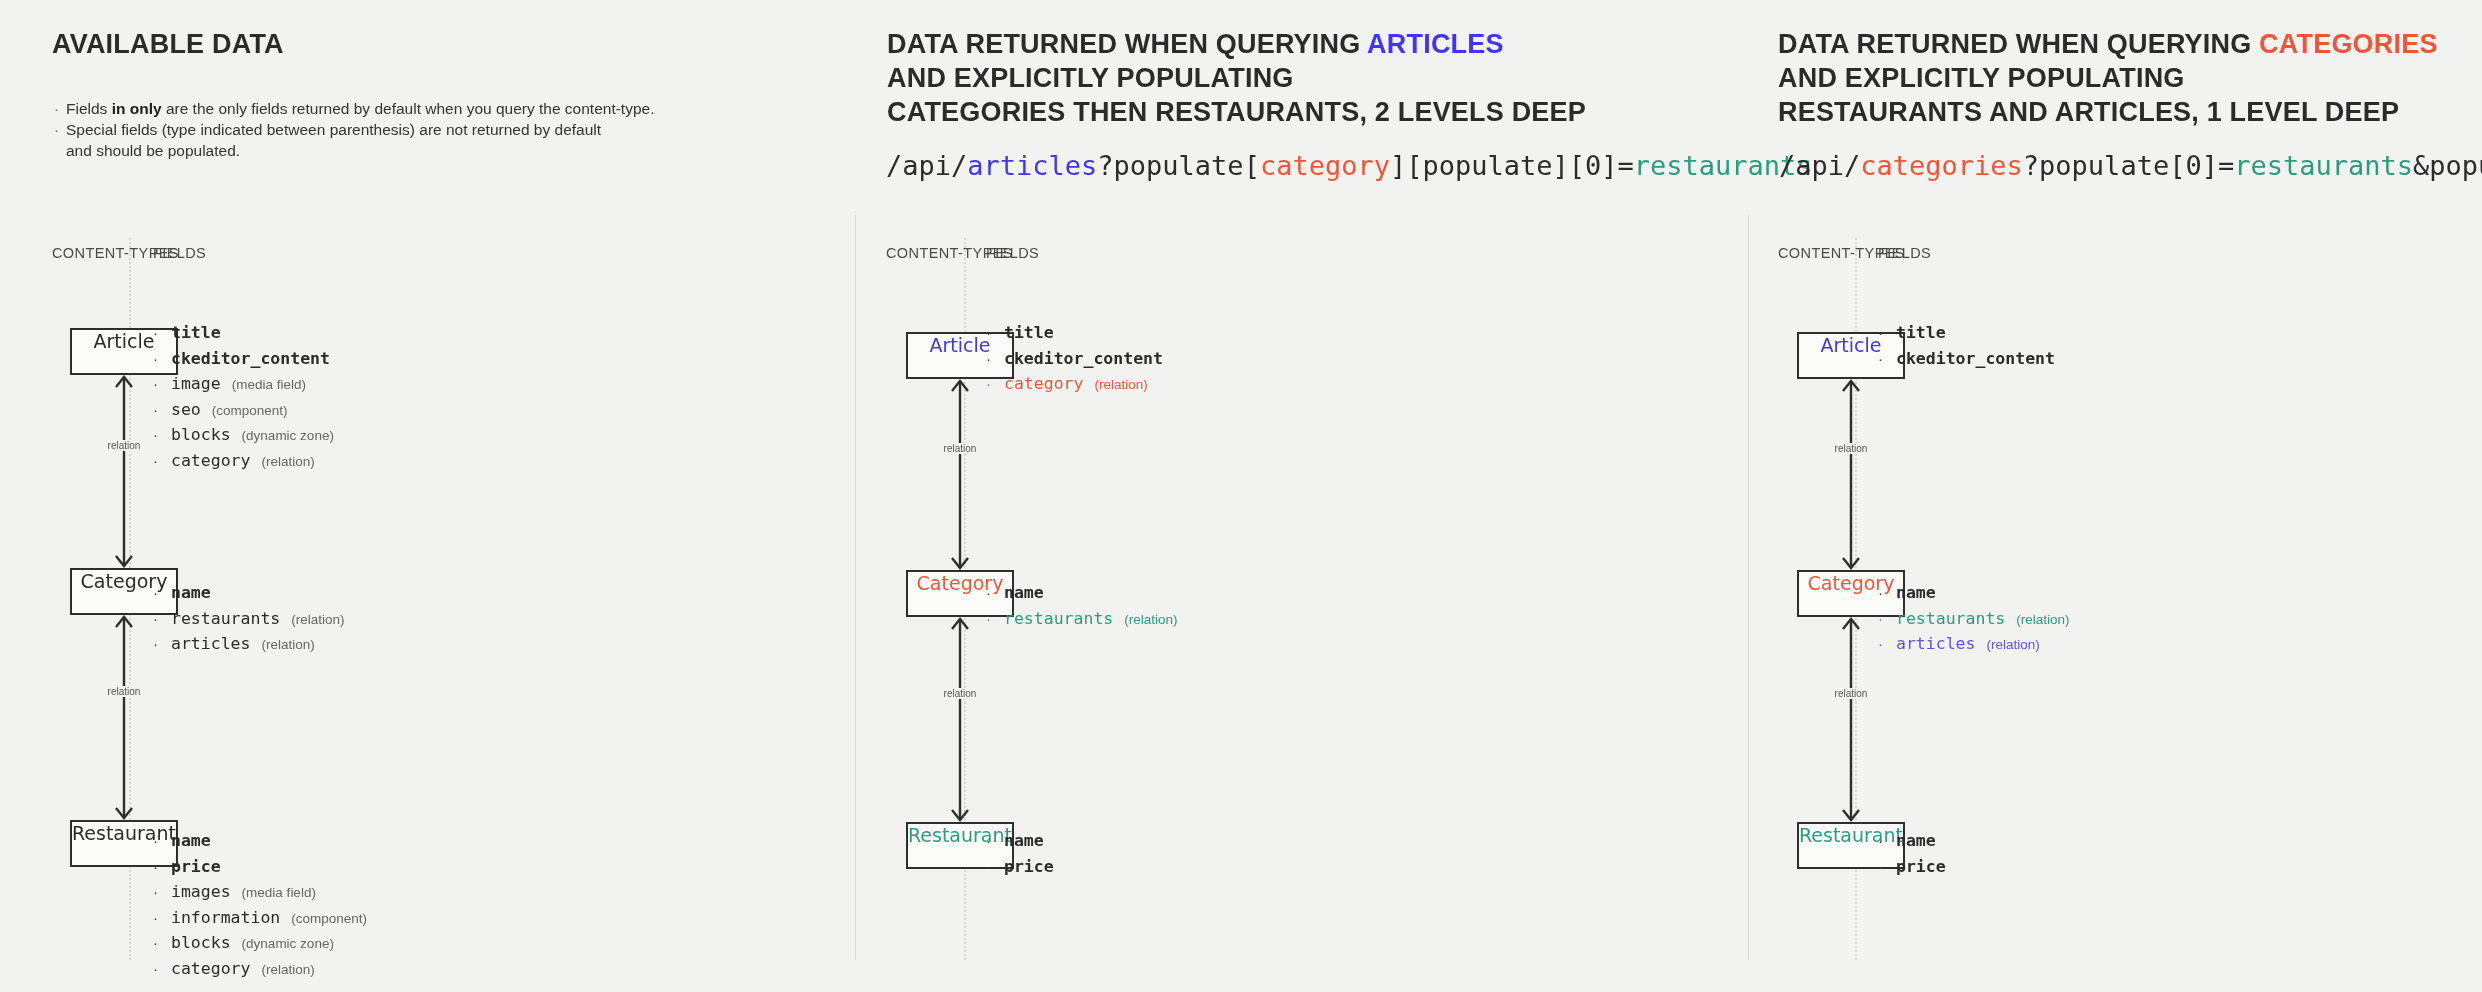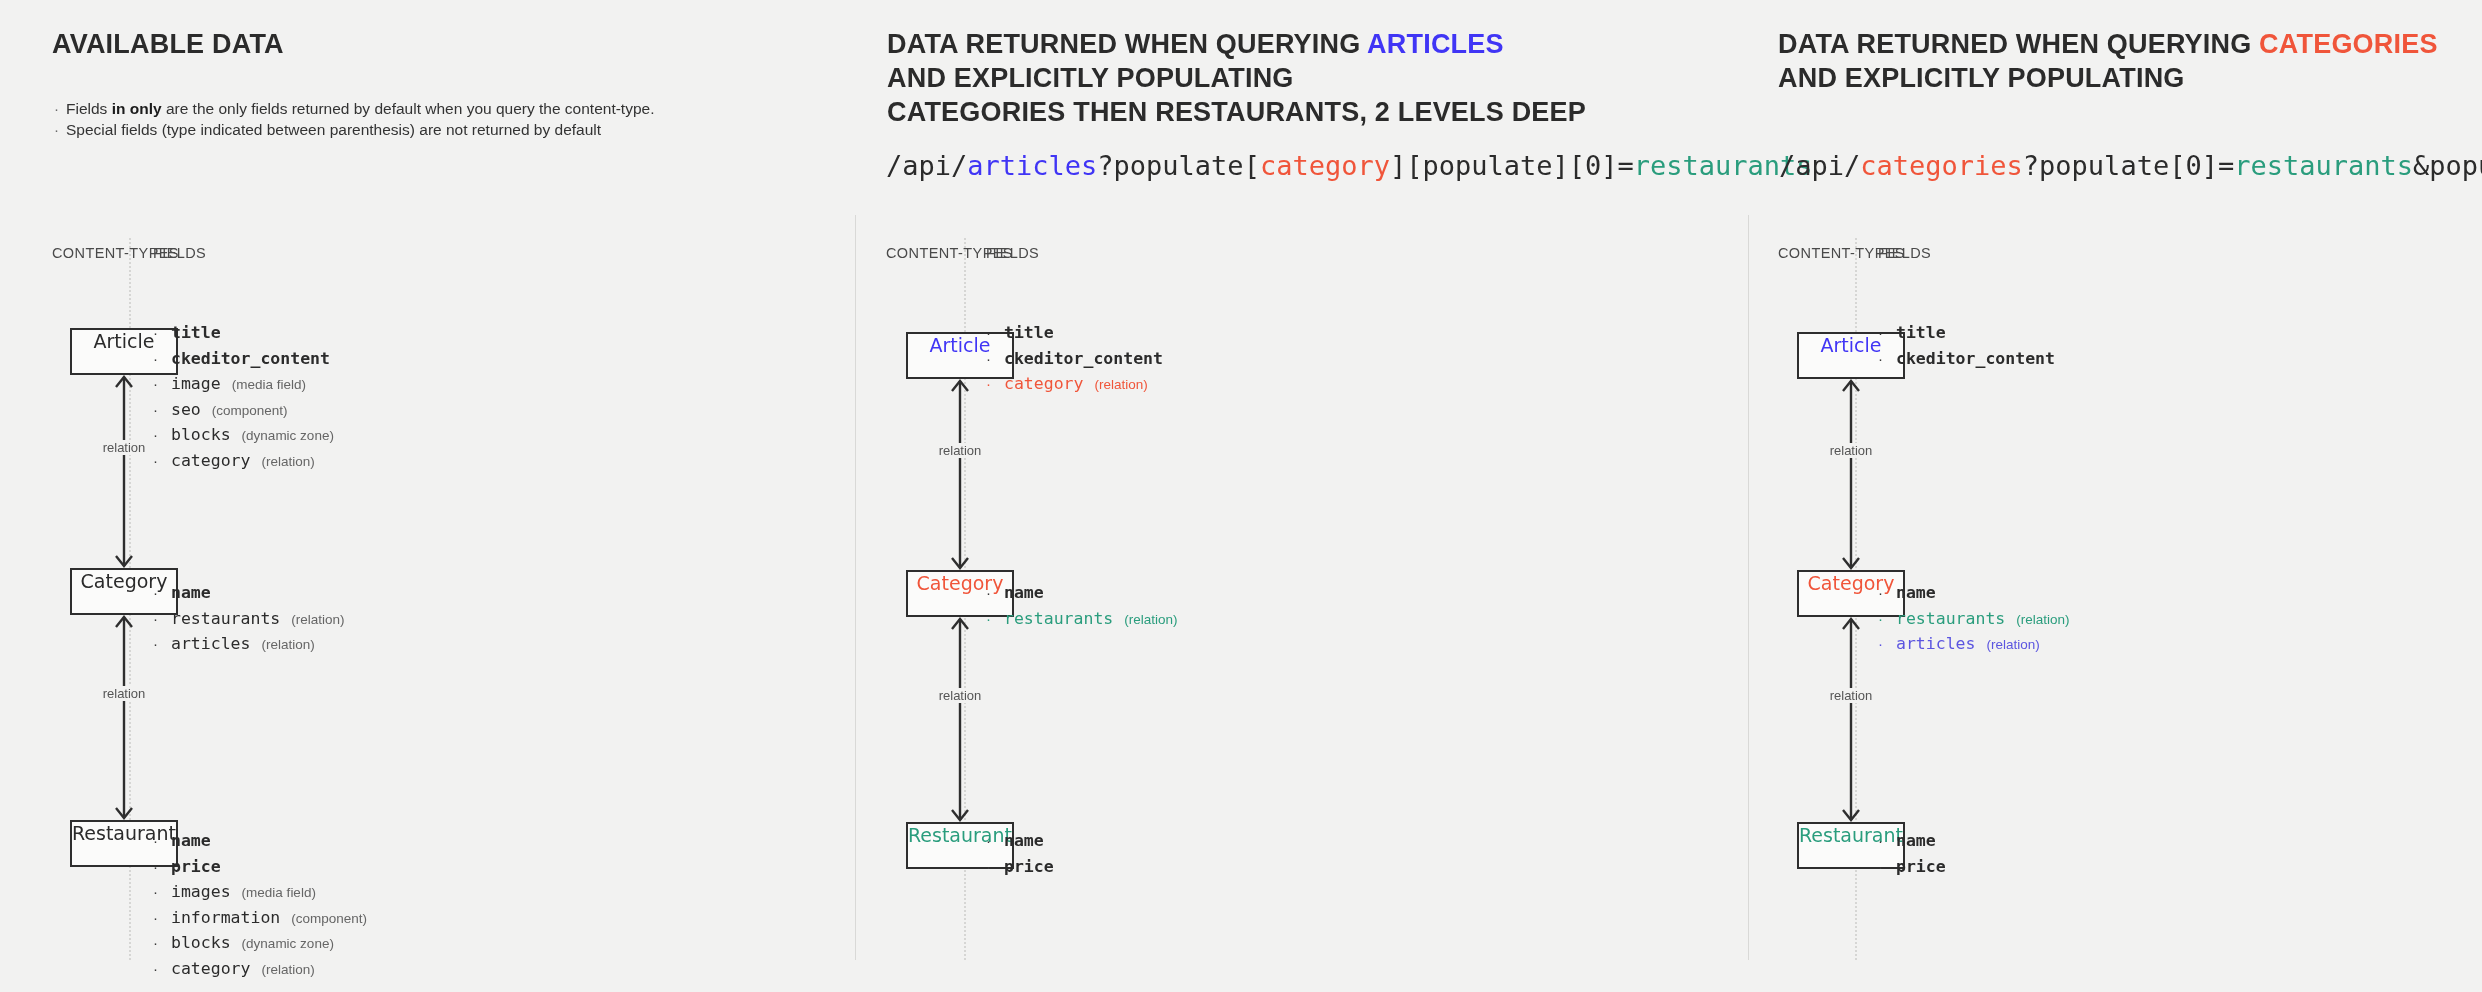--- a/index.html
+++ b/index.html
@@ -59,21 +59,21 @@
     white-space:nowrap;
   }
   .ctbox.c-blue{color:#4035f5;}
   .ctbox.c-red{color:#f0553a;}
   .ctbox.c-teal{color:#2a9d7d;}
 
   
   .arrowwrap{position:absolute;}
   .relation-label{
     position:absolute;
-    font-size:13px;color:#555;white-space:nowrap;
+    font-size:10px;color:#555;white-space:nowrap;
     transform:translateX(-50%);
     background:#f2f2f1;padding:0 4px;
   }
 
   
   .fieldlist{position:absolute;}
   .field{
     display:flex;align-items:baseline;
     height:25.5px;
     white-space:nowrap;
@@ -106,20 +106,24 @@
       </div>
       <div class="bullets" style="position: absolute; left: 42px; top: 80px; width: 620px;">
         <div class="bullet-row">
           <span class="dot">·</span>
           <span class="txt">Fields <b>in only</b> are the only fields returned by default when you query the content-type.</span>
         </div>
         <div class="bullet-row">
           <span class="dot">·</span>
           <span class="txt">Special fields (type indicated between parenthesis) are not returned by default</span>
         </div>
+        <div class="bullet-row">
+          <span class="dot"></span>
+          <span class="txt">and should be populated.</span>
+        </div>
       </div>
       <div class="colhead" style="left: 40px; top: 245px;">CONTENT-TYPES</div>
       <div class="colhead" style="left: 141px; top: 245px;">FIELDS</div>
       <div class="dotline" style="left: 117px; top: 238px; height: 722px;"></div>
       <div class="ctbox " style="left: 58px; top: 328px;">
         <span>Article</span>
       </div>
       <div class="ctbox " style="left: 58px; top: 568px;">
         <span>Category</span>
       </div>
@@ -280,20 +284,21 @@
         <div class="field bold ">
           <span class="fdot">·</span>
           <span class="fname">price</span>
         </div>
       </div>
     </div>
     <div class="panel" style="left: 1748px; width: 734px;">
       <div class="title" style="position: absolute; left: 30px; top: 27px;">
         <div><span style="color: rgb(43, 43, 43);">DATA RETURNED WHEN QUERYING </span><span style="color: rgb(240, 85, 58);">CATEGORIES</span></div>
         <div><span style="color: rgb(43, 43, 43);">AND EXPLICITLY POPULATING</span></div>
+        <div><span style="color: rgb(43, 43, 43);">RESTAURANTS AND ARTICLES, 1 LEVEL DEEP</span></div>
       </div>
       <div class="url" style="position: absolute; left: 31px; top: 149px;"><span style="color: rgb(43, 43, 43);">/api/</span><span style="color: rgb(240, 85, 58);">categories</span><span style="color: rgb(43, 43, 43);">?populate[0]=</span><span style="color: rgb(42, 157, 125);">restaurants</span><span style="color: rgb(43, 43, 43);">&amp;populate[1]=</span></div>
       <div class="colhead" style="left: 30px; top: 245px;">CONTENT-TYPES</div>
       <div class="colhead" style="left: 130px; top: 245px;">FIELDS</div>
       <div class="dotline" style="left: 107px; top: 238px; height: 722px;"></div>
       <div class="ctbox c-blue" style="left: 49px; top: 332px;">
         <span>Article</span>
       </div>
       <div class="ctbox c-red" style="left: 49px; top: 570px;">
         <span>Category</span>

